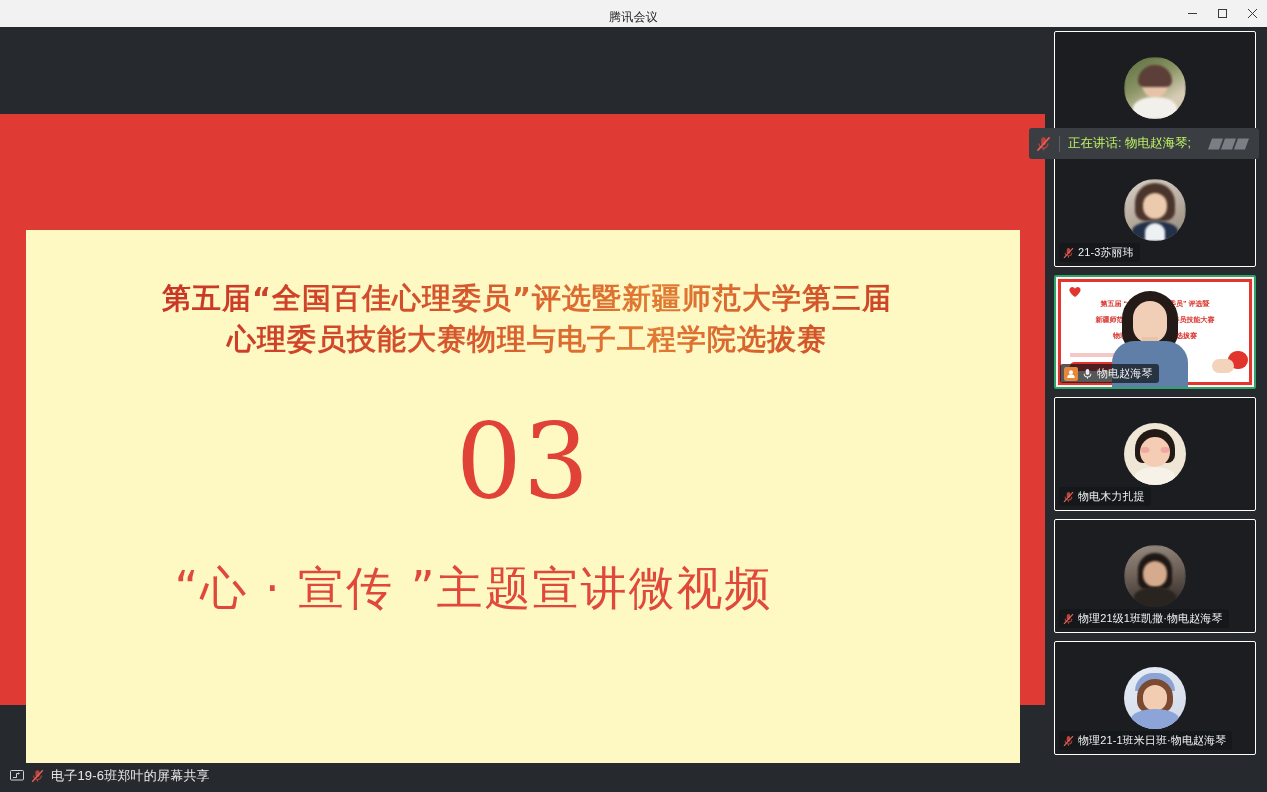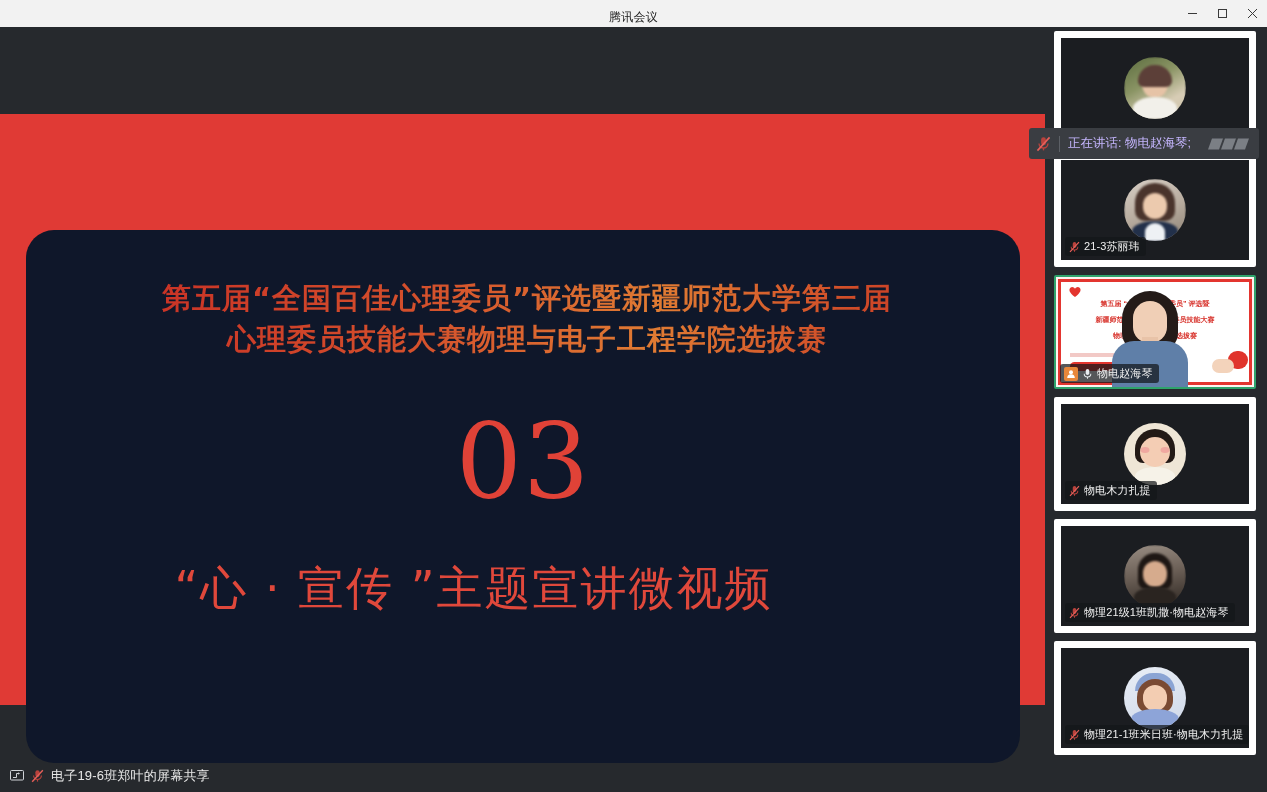--- a/index.html
+++ b/index.html
@@ -46,23 +46,22 @@
     overflow: hidden;
   }
   .slide-red {
     position: absolute; left: 0; top: 87px;
     width: 1045px; height: 591px;
     background: #e03a35;
   }
   .slide-white {
     position: absolute; left: 26px; top: 116px;
     width: 994px; height: 533px;
-    background: #0f172a;
+    background: #fef9c3;
     overflow: hidden;
-    border-radius: 28px;
   }
   .slide-title {
     position: absolute; left: 46px; top: 48px;
     width: 910px;
     text-align: center;
     font-family: "DejaVu Sans", "Liberation Sans", sans-serif;
     font-size: 29px; font-weight: bold;
     line-height: 1.42;
     letter-spacing: 1px;
     background: linear-gradient(100deg, #c62a24 0%, #d4502c 38%, #e07b33 64%, #cf4a28 86%, #c22c24 100%);
@@ -106,21 +105,21 @@
     position: absolute; right: 0; top: 0;
     width: 222px; height: 765px;
     background: #26292d;
     padding: 4px 5px 0 9px;
   }
   .tile {
     position: relative;
     width: 202px; height: 114px;
     margin-bottom: 8px;
     background: #1b1d21;
-    border: 7px solid #ffffff;
+    border: 1px solid #ffffff;
     border-radius: 2px;
     overflow: hidden;
   }
   .tile.speaking {
     border: 2px solid #2ea36b;
   }
   .avatar {
     position: absolute; left: 50%; top: 50%;
     transform: translate(-50%, -50%);
     width: 62px; height: 62px;
@@ -153,21 +152,21 @@
     background: #3a3d42;
     border-radius: 3px;
     display: flex; align-items: center; gap: 8px;
     padding: 0 8px 0 7px;
     z-index: 20;
   }
   .speak-banner .divider {
     width: 1px; height: 16px; background: #5c6066;
   }
   .speak-banner .txt {
-    font-size: 12.5px; color: #c4b5fd; white-space: nowrap;
+    font-size: 12.5px; color: #bef264; white-space: nowrap;
   }
   .wave {
     position: absolute; right: 12px; top: 50%;
     transform: translateY(-50%);
     display: flex; gap: 2px; align-items: center;
   }
   .wave i {
     display: block; width: 11px; height: 11px;
     background: #7b7f85;
     transform: skewX(-20deg);
@@ -441,21 +440,21 @@
       </div>
       <div class="nametag">
         <span>
           <svg width="11" height="12" viewBox="0 0 13 14" aria-hidden="true">
             <rect x="4.4" y="1.2" width="4.2" height="7" rx="2.1" fill="#b8423c"></rect>
             <path d="M2.6 6.6 a3.9 3.9 0 0 0 7.8 0" stroke="#b8423c" stroke-width="1.2" fill="none"></path>
             <path d="M6.5 10.5 L6.5 12.6" stroke="#b8423c" stroke-width="1.2"></path>
             <path d="M1.2 12.8 L11.8 1.2" stroke="#e6605a" stroke-width="1.4"></path>
           </svg>
         </span>
-        <span class="nm">物理21-1班米日班·物电木力扎提</span>
+        <span class="nm">物理21-1班米日班·物电赵海琴</span>
       </div>
     </div>
   </div>
 
   <div class="speak-banner" style="left:1029px; top:101px;">
     <span>
       <svg width="15" height="16" viewBox="0 0 13 14" aria-hidden="true">
         <rect x="4.4" y="1.2" width="4.2" height="7" rx="2.1" fill="#b8423c"></rect>
         <path d="M2.6 6.6 a3.9 3.9 0 0 0 7.8 0" stroke="#b8423c" stroke-width="1.2" fill="none"></path>
         <path d="M6.5 10.5 L6.5 12.6" stroke="#b8423c" stroke-width="1.2"></path>

